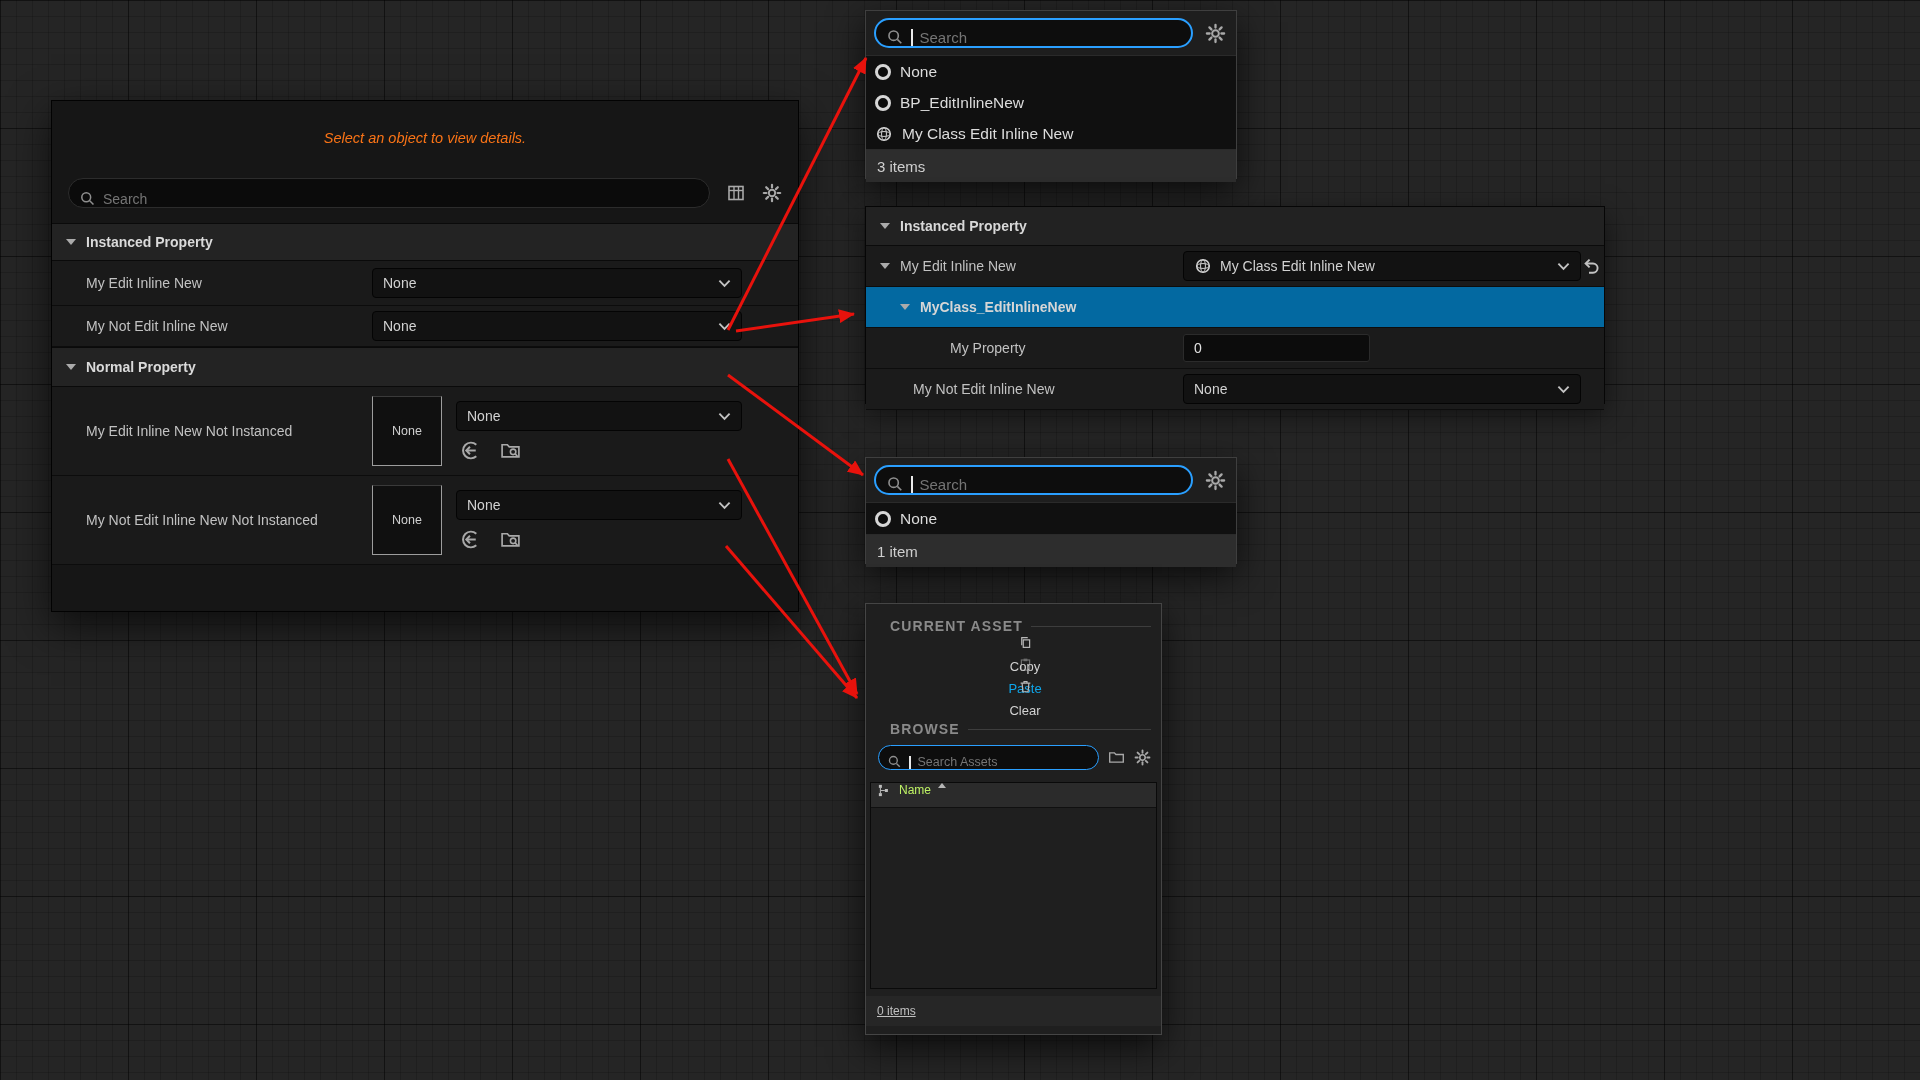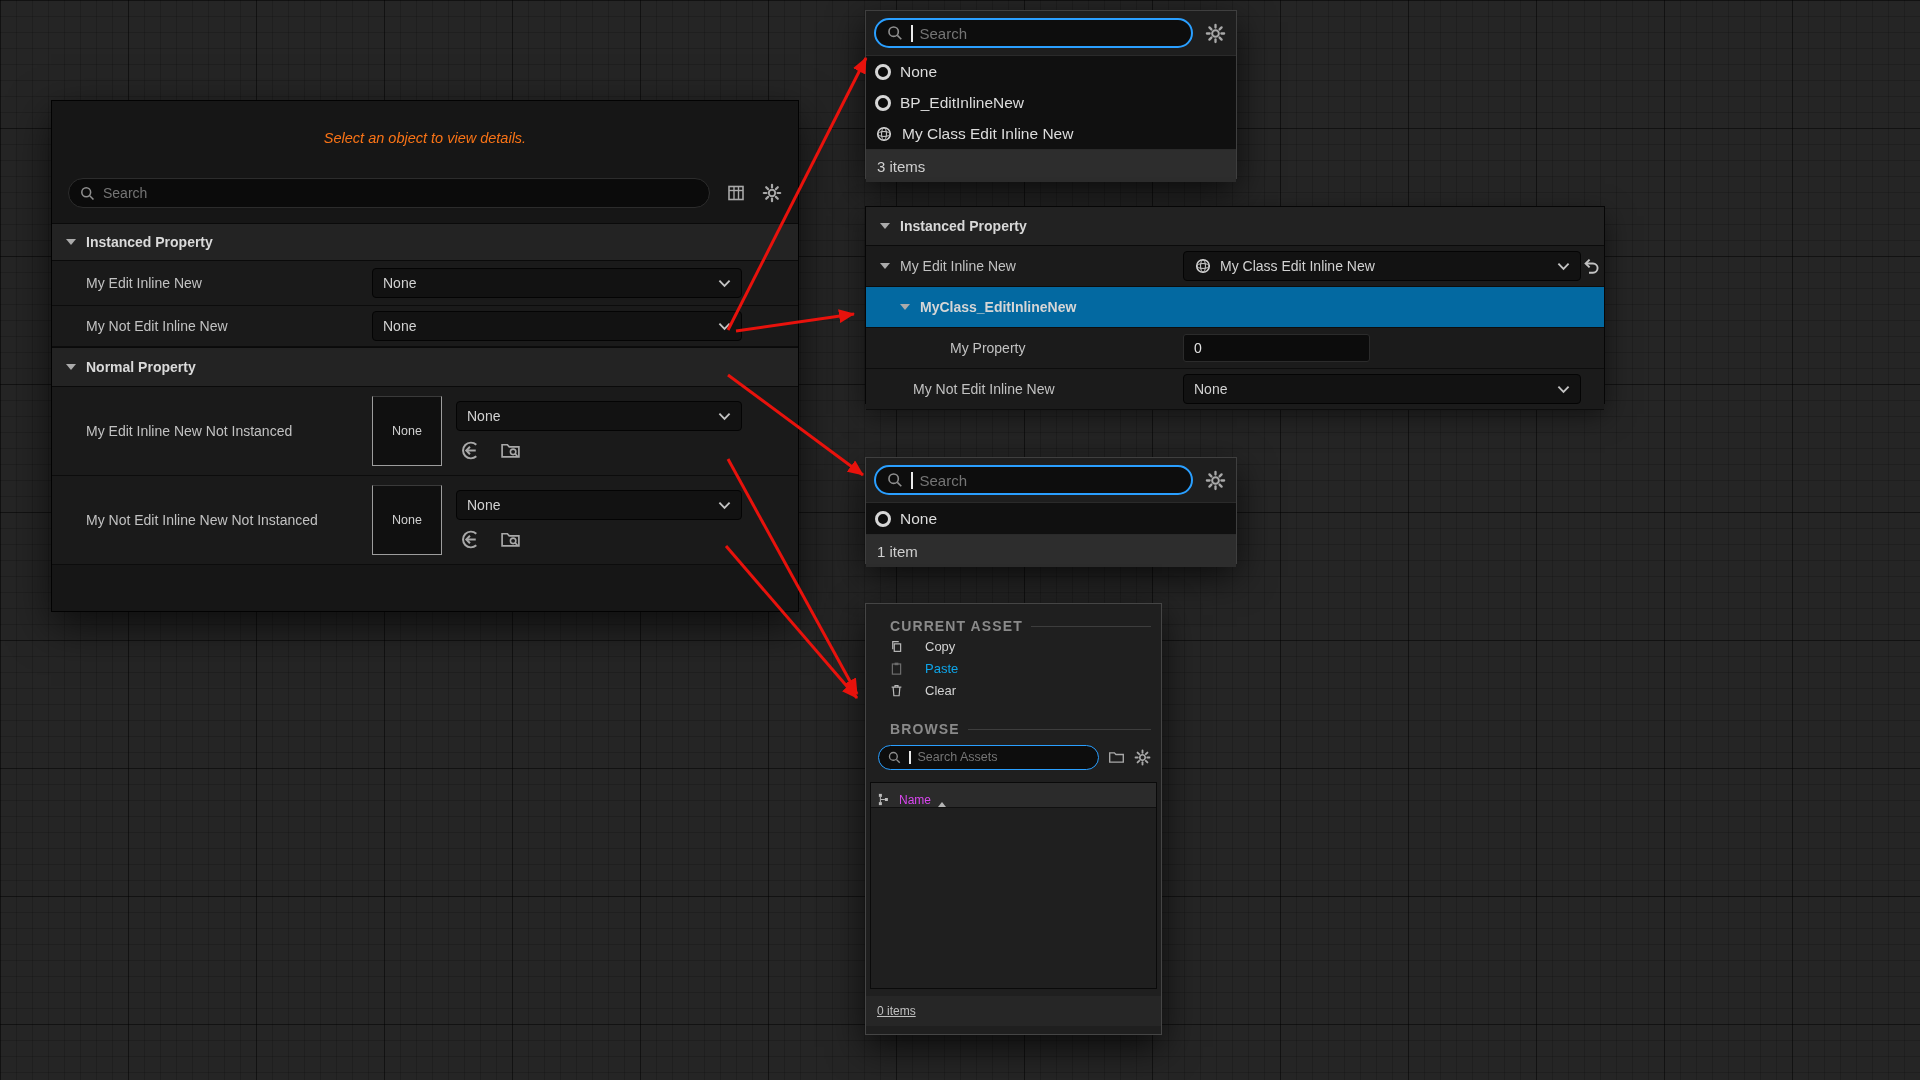--- a/index.html
+++ b/index.html
@@ -15,21 +15,21 @@
   #main-window{position:absolute;left:51px;top:100px;width:748px;height:512px;background:#161616;
     border:1px solid #020202;box-shadow:0 14px 40px rgba(0,0,0,.65);box-sizing:border-box;}
   .titlebar{height:54px;display:flex;align-items:center;background:#191919;border-bottom:1px solid #090909;position:relative;padding:0 8px 0 16px;}
   .win-title{position:absolute;left:0;right:0;text-align:center;color:#cfcfcf;font-size:17px;pointer-events:none;}
   .winbtns{margin-left:auto;display:flex;align-items:center;gap:26px;padding-right:14px;z-index:2;}
   .wbtn{width:28px;height:28px;display:flex;align-items:center;justify-content:center;color:#c8c8c8;}
   .glyph-min{width:14px;height:0;border-top:2px solid #c8c8c8;}
   .glyph-max{width:12px;height:12px;border:1.6px solid #c8c8c8;box-sizing:border-box;}
   .hint{margin-top:22px;height:30px;line-height:30px;text-align:center;font-style:italic;color:#f97316;font-size:14.5px;}
   .search-row{display:flex;align-items:center;margin:24px 16px 14px 16px;height:32px;gap:16px;}
-  .searchbox{display:flex;align-items:center;gap:7px;background:#0b0b0b;border:1px solid #2c2c2c;border-radius:16px;height:30px;padding:0 10px;flex:1;box-sizing:border-box;color:#8f8f8f;}
+  .searchbox{display:flex;align-items:flex-end;gap:7px;background:#0b0b0b;border:1px solid #2c2c2c;border-radius:16px;height:30px;padding:0 10px;flex:1;box-sizing:border-box;color:#8f8f8f;}
   .searchbox input{background:transparent;border:none;outline:none;color:#d5d5d5;font:inherit;font-size:14px;flex:1;min-width:0;padding:0;}
   .searchbox input::placeholder{color:#757575;}
   .searchbox.focused{border:2px solid #2a9fff;background:#0d0d0d;}
   .caret{width:1.5px;height:17px;background:#e9e9e9;flex:none;}
   .iconbtn{color:#a9a9a9;display:flex;align-items:center;justify-content:center;}
   .cat{height:36px;display:flex;align-items:center;gap:10px;padding-left:14px;background:#232323;border-bottom:1px solid #0a0a0a;border-top:1px solid #0a0a0a;}
   .cat-label{font-weight:700;color:#dadada;font-size:14px;}
   .tri{width:0;height:0;border-left:5px solid transparent;border-right:5px solid transparent;border-top:6px solid #ababab;display:inline-block;flex:none;}
   .prow{display:flex;align-items:center;background:#1a1a1a;border-bottom:1px solid #0c0c0c;height:44px;}
   .prow.h40{height:40px;}
@@ -63,30 +63,30 @@
   .dp-left.bold{font-weight:700;color:#d6d6d6;}
   .dp-val{flex:1;display:flex;align-items:center;padding-right:10px;}
   .combo.w398{width:398px;}
   .numbox{width:187px;height:28px;background:#0c0c0c;border:1px solid #2b2b2b;border-radius:3px;display:flex;align-items:center;padding:0 10px;color:#e2e2e2;font-size:14px;box-sizing:border-box;}
   .reset{margin-left:auto;color:#c2c2c2;}
   
   #asset-picker{left:865px;top:603px;width:297px;height:432px;display:flex;flex-direction:column;padding:13px 0 8px 0;background:#1f1f1f;border:1px solid #454545;}
   .ap-sec{display:flex;align-items:center;gap:8px;height:18px;padding:0 10px 0 24px;}
   .ap-sec-label{font-size:14px;font-weight:700;letter-spacing:1.1px;color:#8a8a8a;}
   .ap-sec-line{flex:1;height:1px;background:#3d3d3d;}
-  .ap-item{display:flex;align-items:center;gap:21px;height:22px;padding-left:23px;font-size:13px;color:#d2d2d2;}
+  .ap-item{display:flex;align-items:center;gap:9px;height:22px;padding-left:23px;font-size:13px;color:#d2d2d2;flex-direction:column;}
   .ap-item.disabled{color:#0ea5e9;}
   .ap-item.disabled .ic{opacity:.5;}
   .ap-search{display:flex;align-items:center;gap:9px;padding:4px 10px 2px 12px;height:30px;box-sizing:content-box;}
   .ap-search .searchbox{height:25px;border-radius:13px;padding:0 8px;}
   .ap-search .searchbox.focused{border-width:1.5px;}
   .ap-search .searchbox input{font-size:12.5px;}
   .ap-search .caret{height:13px;}
   .ap-listwrap{margin:8px 4px 4px 4px;flex:1;display:flex;flex-direction:column;border:1px solid #0a0a0a;}
-  .ap-listheader{height:24px;background:#2b2b2b;display:flex;align-items:flex-end;gap:7px;padding-left:6px;font-size:12px;color:#d946ef;border-bottom:1px solid #101010;}
+  .ap-listheader{height:24px;background:#2b2b2b;display:flex;align-items:flex-start;gap:7px;padding-left:6px;font-size:12px;color:#bef264;border-bottom:1px solid #101010;}
   .sort-up{width:0;height:0;border-left:4px solid transparent;border-right:4px solid transparent;border-bottom:5px solid #b5b5b5;display:inline-block;}
   .ap-empty{flex:1;background:#151515;display:flex;align-items:center;justify-content:center;font-size:12.5px;color:#c6c6c6;}
   .ap-footer{height:30px;background:#262626;display:flex;align-items:center;padding-left:11px;font-size:12px;color:#c0c0c0;margin-top:3px;text-decoration:underline;}
   
   #arrows{position:absolute;left:0;top:0;z-index:50;pointer-events:none;}
   .ue-logo{width:32px;height:32px;flex:none;}
 </style>
 </head>
 <body>
 

